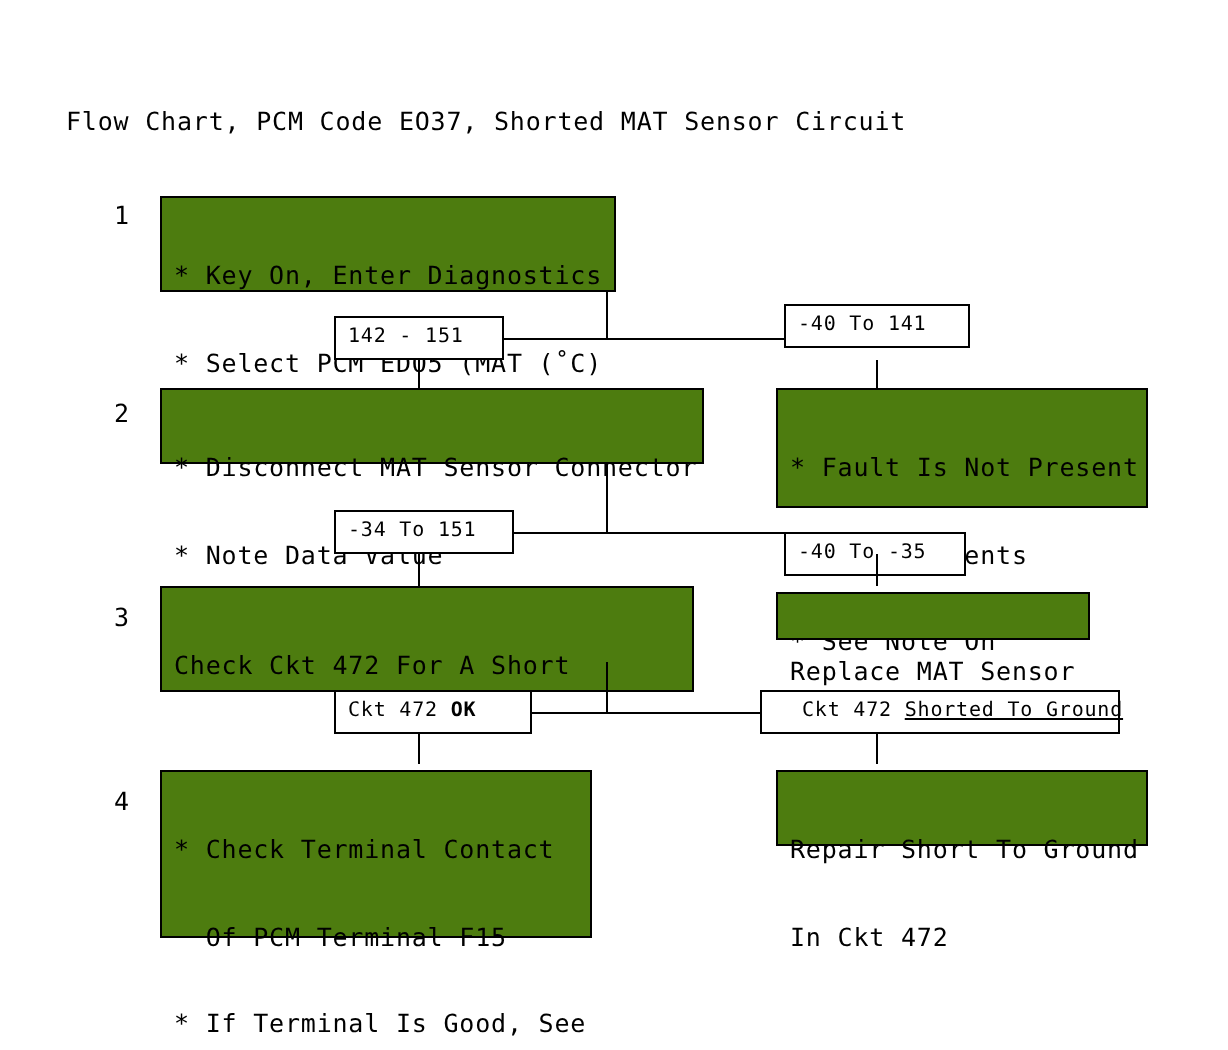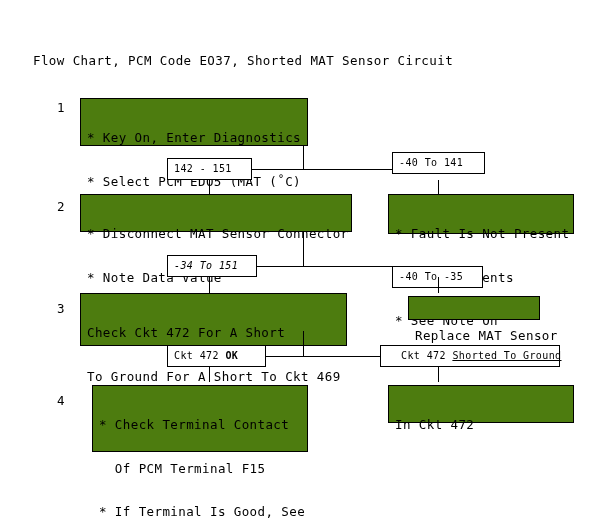--- a/index.html
+++ b/index.html
@@ -100,63 +100,63 @@
   <div class="line-v" style="left:209px; top:180px; height:14px;"></div>
   <div class="line-v" style="left:438px; top:180px; height:14px;"></div>
 
   <div class="step-num" style="left:57px; top:200px;">2</div>
 
   <div class="box" style="left:80px; top:194px; width:272px; height:38px;">
     <div>* Disconnect MAT Sensor Connector</div>
     <div>* Note Data Value</div>
   </div>
 
-  <div class="box" style="left:388px; top:194px; width:186px; height:40px;">
+  <div class="box" style="left:388px; top:194px; width:186px; height:60px;">
     <div>* Fault Is Not Present</div>
     <div>  Intermittents</div>
     <div>* See Note On</div>
   </div>
 
   <div class="line-v" style="left:303px; top:232px; height:34px;"></div>
   <div class="line-h" style="left:256px; top:266px; width:137px;"></div>
 
-  <div class="label-box" style="left:167px; top:255px; width:90px; height:22px;font-style:italic;">-34 To 151</div>
+  <div class="label-box" style="left:167px; top:255px; width:90px; height:22px;">-34 To 151</div>
 
   <div class="label-box" style="left:392px; top:266px; width:91px; height:22px;">-40 To -35</div>
 
   <div class="line-v" style="left:209px; top:277px; height:16px;"></div>
   <div class="line-v" style="left:438px; top:277px; height:16px;"></div>
 
   <div class="step-num" style="left:57px; top:302px;">3</div>
 
   <div class="box" style="left:80px; top:293px; width:267px; height:53px;">
     <div>Check Ckt 472 For A Short</div>
-    <div>To Ground For A Short To Ckt 469</div>
   </div>
 
-  <div class="box" style="left:408px; top:296px; width:132px; height:24px;">
+  <div class="box" style="left:388px; top:296px; width:157px; height:24px;">
     <div>Replace MAT Sensor</div>
   </div>
 
   <div class="line-v" style="left:303px; top:331px; height:25px;"></div>
   <div class="line-h" style="left:253px; top:356px; width:128px;"></div>
 
   <div class="label-box" style="left:167px; top:345px; width:99px; height:22px;"><span>Ckt 472 </span><span class="bold">OK</span></div>
 
   <div class="label-box" style="left:380px; top:345px; width:180px; height:22px;padding-left:20px;"><span>Ckt 472 </span><span class="under">Shorted To Ground</span></div>
 
   <div class="line-v" style="left:209px; top:367px; height:15px;"></div>
   <div class="line-v" style="left:438px; top:367px; height:15px;"></div>
 
   <div class="step-num" style="left:57px; top:394px;">4</div>
 
-  <div class="box" style="left:80px; top:385px; width:216px; height:67px;margin-left:12px;">
+  <div class="box" style="left:80px; top:385px; width:216px; height:84px;">
     <div>* Check Terminal Contact</div>
     <div>  Of PCM Terminal F15</div>
     <div>* If Terminal Is Good, See</div>
     
   </div>
 
   <div class="box" style="left:388px; top:385px; width:186px; height:38px;">
+    <div>Repair Short To Ground</div>
     <div>In Ckt 472</div>
   </div>
 
 </div>
 
 </body></html>

